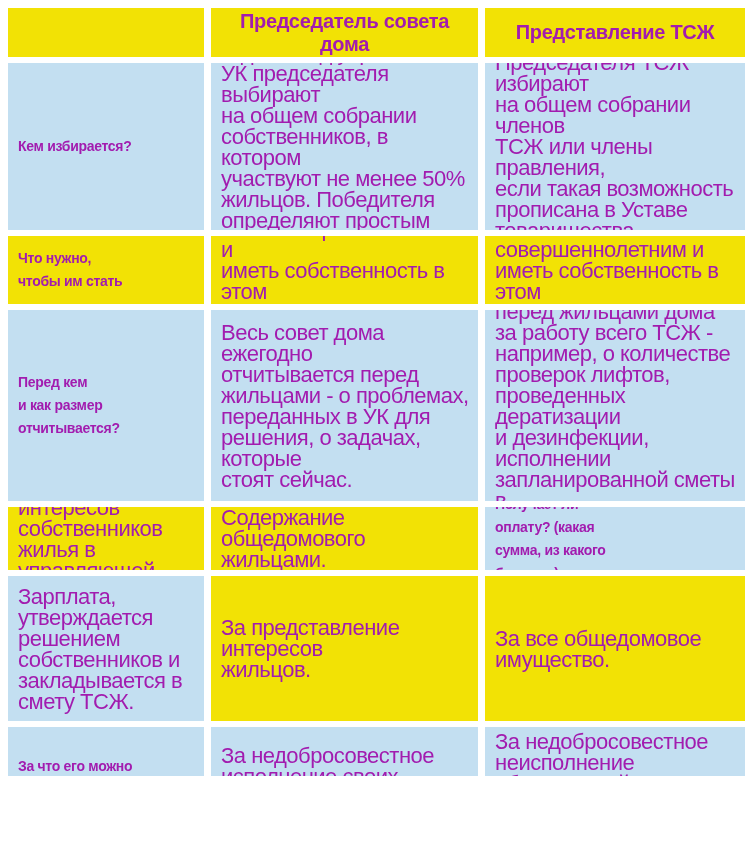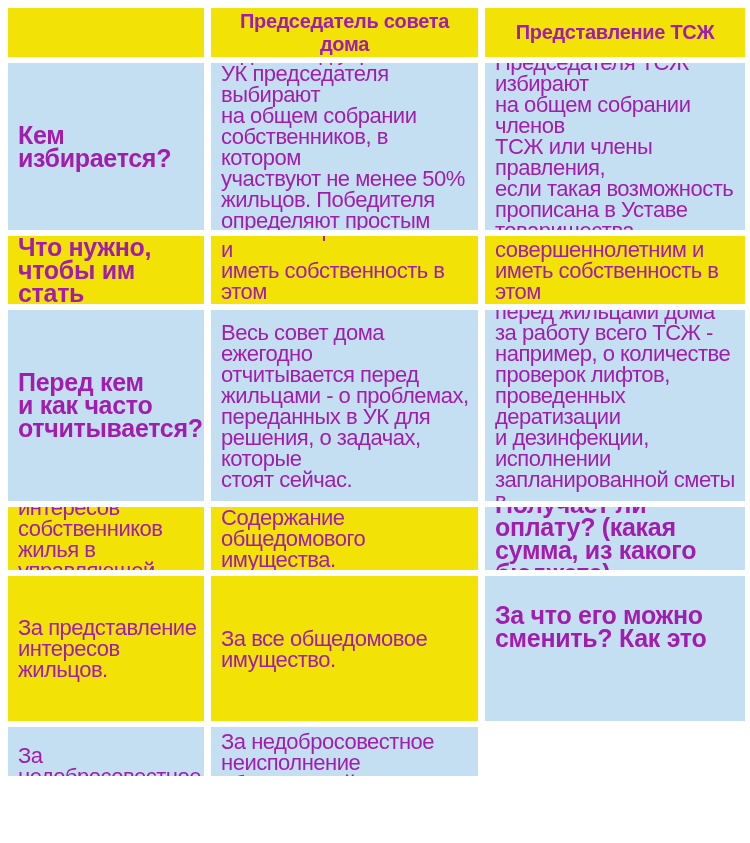--- a/index.html
+++ b/index.html
@@ -39,21 +39,21 @@
     justify-content: center;
     text-align: center;
     font-weight: bold;
     font-size: 20px;
     line-height: 23px;
     letter-spacing: -0.3px;
     padding: 2px 4px;
   }
   .label {
     font-weight: bold;
-    font-size: 25px;
+    font-size: 14px;
     line-height: 23px;
     letter-spacing: -0.3px;
   }
   .body {
     font-size: 22px;
     line-height: 21px;
     letter-spacing: -0.5px;
   }
   
   .r7 { justify-content: flex-start; }
@@ -87,46 +87,49 @@
 товарищества.</div>
       <div class="cell yellow label r2">Что нужно,
 чтобы им стать</div>
       <div class="cell yellow body c2 r2">Быть совершеннолетним и
 иметь собственность в этом
 доме.</div>
       <div class="cell yellow body c3 r2">Быть совершеннолетним и
 иметь собственность в этом
 доме.</div>
       <div class="cell blue label r3">Перед кем
-и как часто
+и как размер
 отчитывается?</div>
       <div class="cell blue body c2 r3">Весь совет дома ежегодно
 отчитывается перед
 жильцами - о проблемах,
 переданных в УК для
 решения, о задачах, которые
 стоят сейчас.</div>
       <div class="cell blue body c3 r3">Ежегодно отчитывается
 перед жильцами дома
 за работу всего ТСЖ -
 например, о количестве
 проверок лифтов,
 проведенных дератизации
 и дезинфекции, исполнении
 запланированной сметы в
 целом.</div>
       <div class="cell yellow body c2 r4">Представление интересов
 собственников жилья в
 управляющей компании.</div>
       <div class="cell yellow body c3 r4">Содержание общедомового
-имущества.</div>
+жильцами.</div>
       <div class="cell blue label r5">Получает ли
 оплату? (какая
 сумма, из какого
 бюджета)</div>
+      <div class="cell blue body c3 r5">Зарплата, утверждается
+решением собственников и
+закладывается в смету ТСЖ.</div>
       <div class="cell yellow body c2 r6">За представление интересов
 жильцов.</div>
       <div class="cell yellow body c3 r6">За все общедомовое
 имущество.</div>
       <div class="cell blue label r7">За что его можно
 сменить? Как это</div>
       <div class="cell blue body c2 r7">За недобросовестное
 исполнение своих</div>
       <div class="cell blue body c3 r7">За недобросовестное
 неисполнение обязанностей

